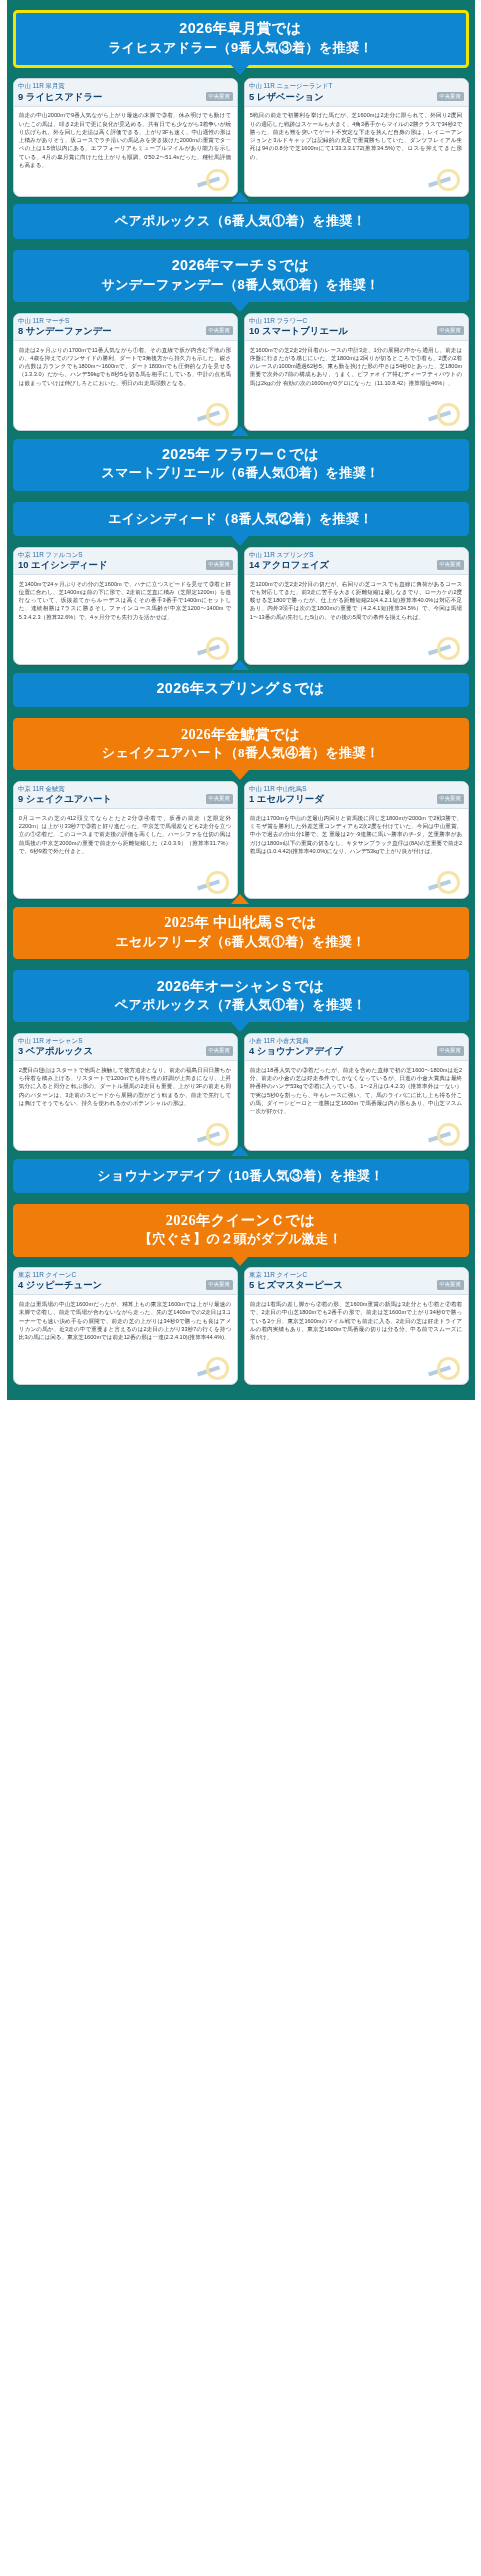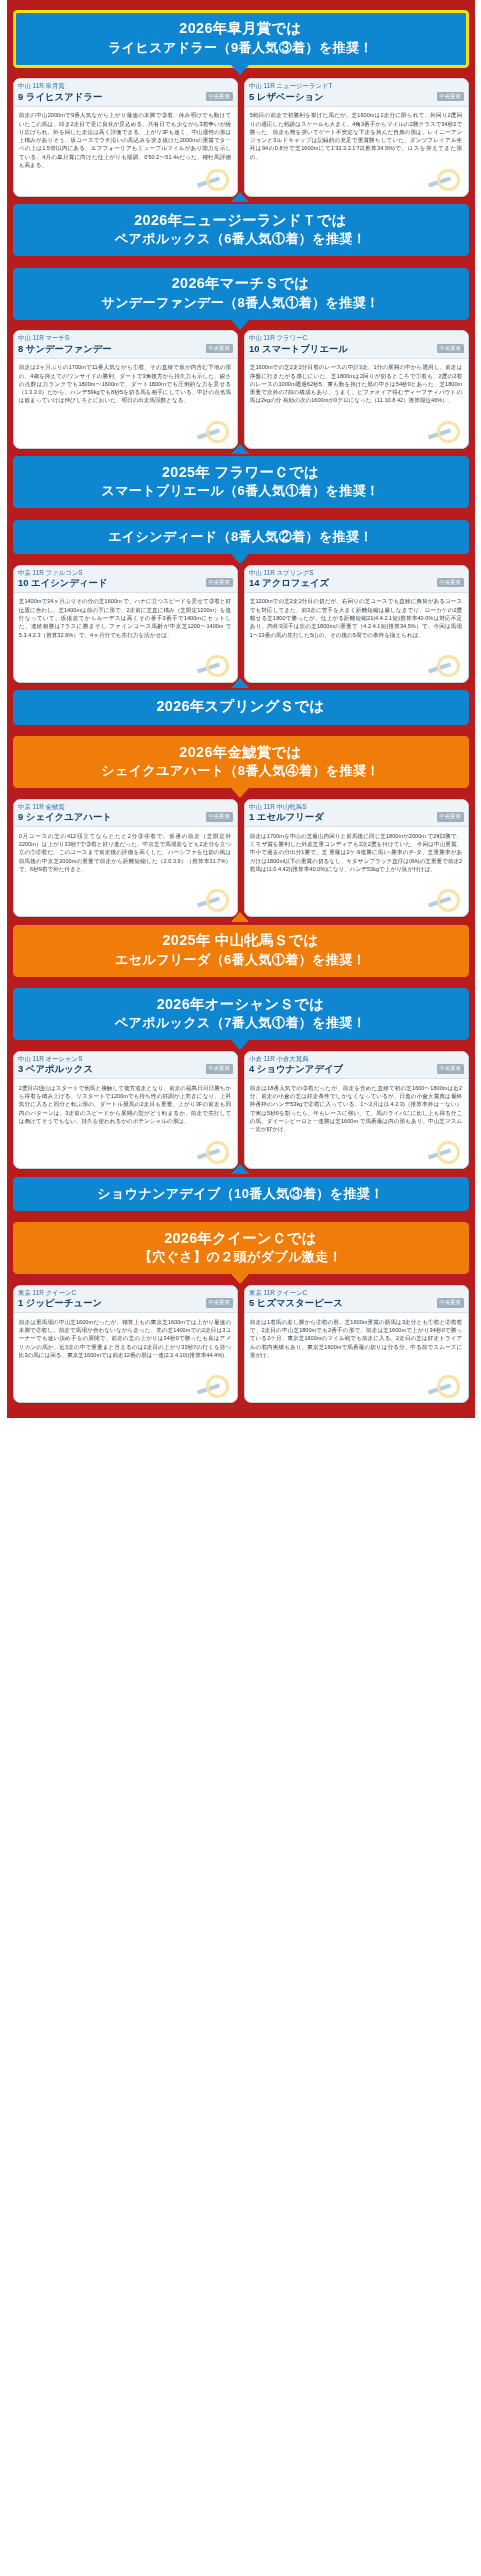--- a/index.html
+++ b/index.html
@@ -5,39 +5,39 @@
   * { box-sizing: border-box; }
   html, body {
     margin: 0; padding: 0;
     background: #ffffff;
     font-family: "Liberation Sans", sans-serif;
   }
   .page {
     width: 468px;
     margin: 0 auto;
     padding: 4.5px 0 7.5px 0;
-    background: #b91c1c;
+    background: #0f766e;
   }
 
   
   .banner {
     position: relative;
     margin: 5.3px 6px 1.5px 6px;
     border-radius: 4.5px;
     padding: 7.5px 10.5px 9px 10.5px;
     text-align: center;
     color: #ffffff;
     font-weight: bold;
     line-height: 1.25;
     letter-spacing: 0.4px;
   }
   .banner .l1 { font-size: 14.3px; display: block; }
   .banner .l2 { font-size: 13px; display: block; margin-top: 1.5px;}
   .banner.blue { background: #0f86d0; }
-  .banner.orange { background: #f07d0a; }
+  .banner.orange { background: #f07d0a; font-family: Liberation Serif, serif; }
   .banner.hilite {
     background: #0f86d0;
     border: 3px solid #f5e400;
   }
   .banner .tail {
     position: absolute;
     left: 50%;
     margin-left: -9.8px;
     bottom: -9.8px;
     width: 0; height: 0;
@@ -165,21 +165,20 @@
         <span class="c-logo">
             <span class="bar"></span>
             <span class="ring"></span>
           </span>
       </div>
     </div>
   </div>
 
   <div class="banner blue up">
     <span class="tail"></span>
-    <span class="l1">2026年ニュージーランドＴでは</span>
     <span class="l2">ペアポルックス（6番人気①着）を推奨！</span>
   </div>
 
   <div class="spacer"></div>
 
   <div class="banner blue">
     <span class="l1">2026年マーチＳでは</span>
     <span class="l2">サンデーファンデー（8番人気①着）を推奨！</span>
     <span class="tail"></span>
   </div>
@@ -358,21 +357,21 @@
   <div class="banner orange">
     <span class="l1">2026年クイーンＣでは</span>
     <span class="l2">【穴ぐさ】の２頭がダブル激走！</span>
     <span class="tail"></span>
   </div>
 
   <div class="cards">
     <div class="card">
       <div class="c-head">
         <span class="c-race">東京 11R クイーンC</span>
-        <span class="c-horse">1 ジッピーチューン</span>
+        <span class="c-horse">4 ジッピーチューン</span>
       </div>
       <div class="c-body">
         <span class="c-badge">中央重賞</span>
         <span>前走は重馬場の中山芝1600mだったが、精算上もの東京芝1600mでは上がり最速の末脚で②着し、前走で馬場が合わないながら走った。先の芝1400mでの2走目は3コーナーでも速い決め手をの展開で、前走の芝の上がりは34秒0で勝ったも良はアメリカンの馬か。近3走の中で重要まと言えるのは2走目の上がり33秒7の行くを持つ比3の馬には回る。東京芝1600mでは前走12番の形は一連(2.2.4.10)(推算率44.4%)。</span>
         <span class="c-logo">
             <span class="bar"></span>
             <span class="ring"></span>
           </span>
       </div>
     </div>

